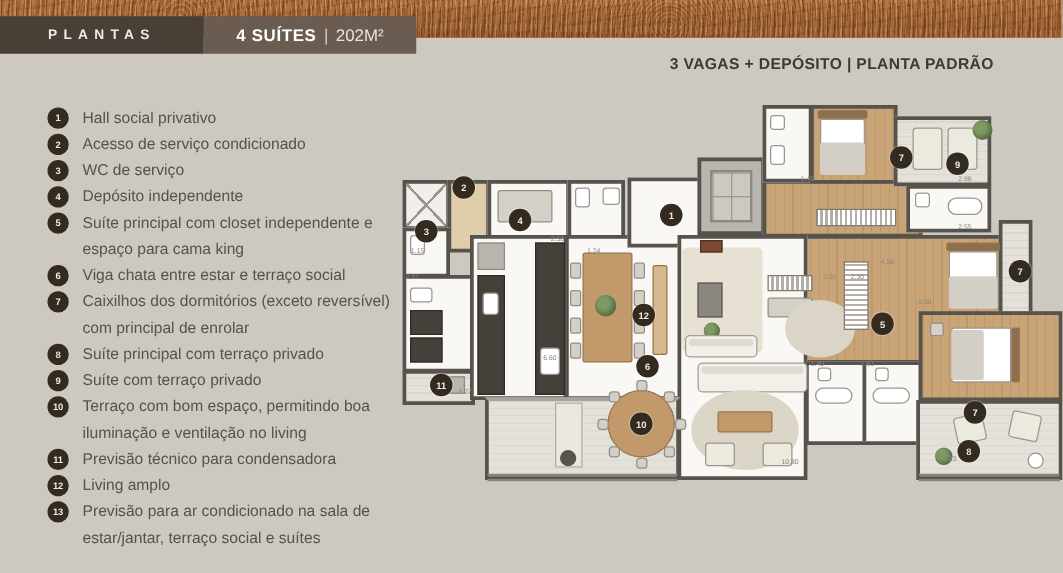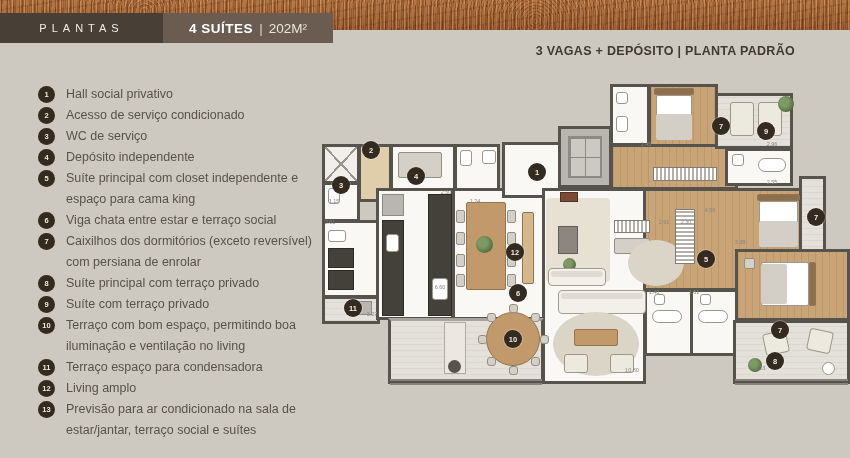--- a/index.html
+++ b/index.html
@@ -16,21 +16,21 @@
   .texture{position:absolute;left:0;top:0;width:850px;height:30px;
     background-color:var(--terracotta);
     background-image:
       repeating-radial-gradient(circle at 17% 40%, rgba(255,214,166,.25) 0 1px, transparent 1px 4px),
       repeating-radial-gradient(circle at 63% 70%, rgba(56,24,6,.28) 0 1px, transparent 1px 3px),
       repeating-linear-gradient(97deg, rgba(112,56,22,.30) 0 3px, rgba(196,126,72,.22) 3px 7px),
       repeating-linear-gradient(171deg, rgba(77,37,13,.18) 0 2px, transparent 2px 9px),
       linear-gradient(180deg,#b57540,#91562c);}
   .tab{position:absolute;top:13px;height:30px;display:flex;align-items:center;justify-content:center}
   .tab-plantas{left:0;width:163px;background:var(--accent_dark);color:#efece7;
-    font-size:11px;letter-spacing:5px;font-weight:400}
+    font-size:11px;letter-spacing:5px;font-weight:700}
   .tab-suites{left:163px;width:170px;background:var(--accent_mid);color:#fff;font-size:13.5px}
   .tab-suites .t-bold{font-weight:bold;letter-spacing:.5px}
   .tab-suites .t-sep{color:#d9d2c9;margin:0 6px;font-weight:300}
   .tab-suites .t-area{color:#e9e4dd;font-weight:400}
   .hdr-right{position:absolute;top:44px;right:55px;font-size:12.5px;font-weight:bold;
     color:#3e3931;letter-spacing:.3px}
 
   
   .legend{position:absolute;left:38px;top:84px;width:282px;list-style:none}
   .legend li{display:flex;gap:11px;align-items:flex-start}
@@ -112,37 +112,37 @@
     <li>
       <span class="bullet">5</span>
       <span class="ltxt">Suíte principal com closet independente e espaço para cama king</span>
     </li>
     <li>
       <span class="bullet">6</span>
       <span class="ltxt">Viga chata entre estar e terraço social</span>
     </li>
     <li>
       <span class="bullet">7</span>
-      <span class="ltxt">Caixilhos dos dormitórios (exceto reversível) com persiana de enrolar</span>
+      <span class="ltxt">Caixilhos dos dormitórios (exceto reversível) com principal de enrolar</span>
     </li>
     <li>
       <span class="bullet">8</span>
       <span class="ltxt">Suíte principal com terraço privado</span>
     </li>
     <li>
       <span class="bullet">9</span>
       <span class="ltxt">Suíte com terraço privado</span>
     </li>
     <li>
       <span class="bullet">10</span>
       <span class="ltxt">Terraço com bom espaço, permitindo boa iluminação e ventilação no living</span>
     </li>
     <li>
       <span class="bullet">11</span>
-      <span class="ltxt">Terraço espaço para condensadora</span>
+      <span class="ltxt">Previsão técnico para condensadora</span>
     </li>
     <li>
       <span class="bullet">12</span>
       <span class="ltxt">Living amplo</span>
     </li>
     <li>
       <span class="bullet">13</span>
       <span class="ltxt">Previsão para ar condicionado na sala de estar/jantar, terraço social e suítes</span>
     </li>
   </ul>

